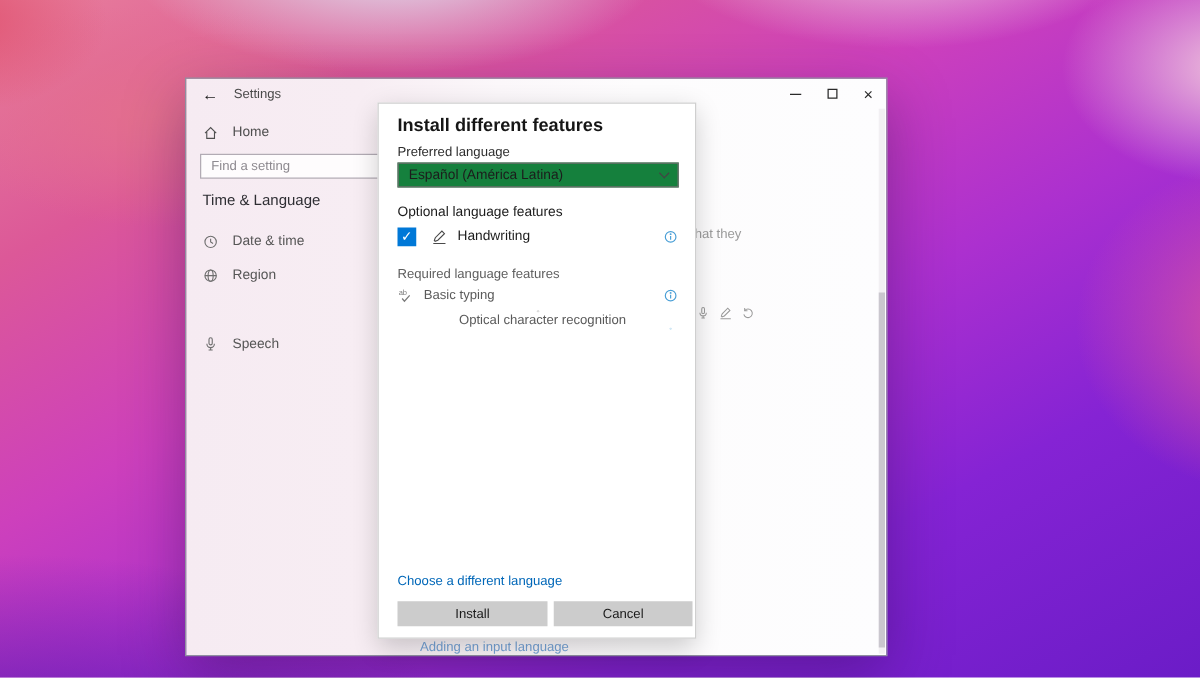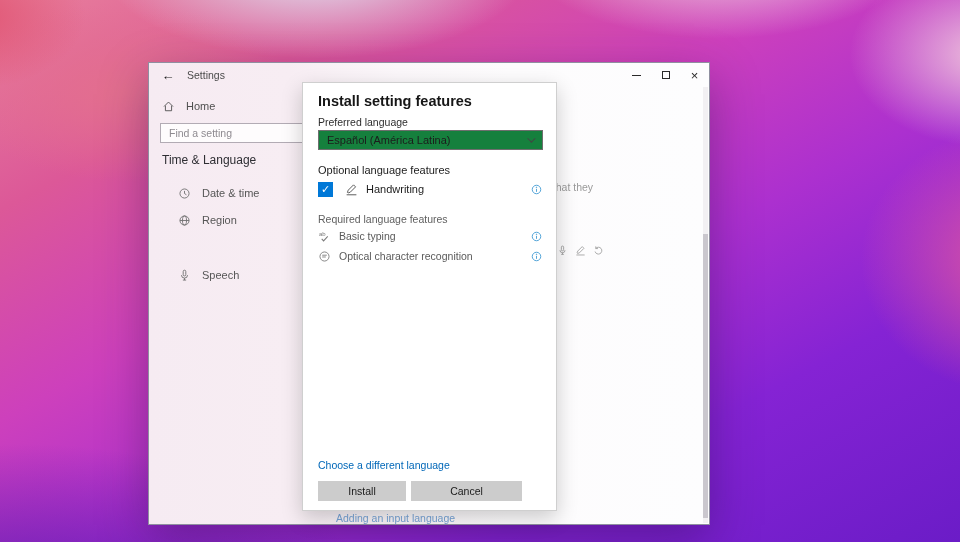--- a/index.html
+++ b/index.html
@@ -35,21 +35,21 @@
   .cap.close { font-size:13px; line-height:1; }
 
   
   .home-row { position:absolute; left:0; top:31px; width:152px; height:24px;
     display:flex; align-items:center; gap:11px; padding-left:13px; font-size:11px; color:#4f4f4f;text-align:center; }
   .search-input { position:absolute; left:11px; top:60px; width:233px; height:20px;
     border:1px solid #b2abb4; background:#fefcfd; font-size:10.5px; color:#555;
     padding:0 8px; outline:none; font-family:Liberation Sans, sans-serif; }
   .search-input::placeholder { color:#8e8a90; }
   .side-section { position:absolute; left:13px; top:90px; font-size:12px; color:#2e2e33; }
-  .nav-item { position:absolute; left:16px; width:153px; height:26px;
+  .nav-item { position:absolute; left:0; width:153px; height:26px;
     display:flex; align-items:center; gap:11px; padding-left:13px;
     font-size:11px; color:#565656; cursor:pointer; }
   .nav-item .icn { color:#6e6e6e; }
   .nav-item.selected { background:rgba(150,110,150,0.10); }
   .nav-item.selected::before { content:""; position:absolute; left:0; top:2px; bottom:2px;
     width:3px; background:#0078d7; }
 
   .icn { display:block; }
 
   
@@ -72,26 +72,26 @@
   .dlg-opt-heading { position:absolute; left:15px; top:81px; font-size:11px; color:#1c1c1c; }
   .feature-row { position:absolute; left:15px; right:14px; display:flex; align-items:center; }
   .row-handwriting { top:98px; height:16px; }
   .checkbox { width:15px; height:15px; background:#0078d7; color:#fff; font-size:11px;
     display:flex; align-items:center; justify-content:center; cursor:pointer; flex:0 0 auto; }
   .opt-icn { margin-left:12px; color:#4a4a4a; }
   .opt-label { margin-left:8px; font-size:11px; color:#1c1c1c; }
   .info-icn { margin-left:auto; cursor:pointer; color:#4a9fd6; }
   .dlg-req-heading { position:absolute; left:15px; top:130px; font-size:10.5px; color:#5f5f5f; }
   .row-req1 { top:145px; height:16px; }
-  .row-req2 { top:165px; height:16px; }
+  .row-req2 { top:165px; height:16px;flex-direction:column; }
   .req-icn { color:#7a7a7a; }
   .req-label { margin-left:8px; font-size:10.5px; color:#5a5a5a; }
   .dlg-link { position:absolute; left:15px; top:376px; font-size:10.5px; color:#0067b8; cursor:pointer; }
   .dlg-buttons { position:absolute; left:15px; top:398px; display:flex; gap:5px; }
-  .dlg-btn { width:88px; height:20px; background:#cccccc; border:none; font-size:10.5px;
+  .dlg-btn { width:120px; height:20px; background:#cccccc; border:none; font-size:10.5px;
     color:#1a1a1a; font-family:inherit; cursor:pointer; }
   .dlg-btn.cancel { width:111px; }
 </style>
 </head>
 <body>
 
 <div class="wallpaper"></div>
 
 <div class="window">
 
@@ -163,21 +163,21 @@
       </svg>
   </div>
 
   <span class="bg-bottom-link">Adding an input language</span>
 
   <div class="scrollbar-track">
     <div class="scrollbar-thumb"></div>
   </div>
 
   <div class="dialog">
-    <div class="dlg-title">Install setting features</div>
+    <div class="dlg-title">Install different features</div>
     <div class="dlg-pref-label">Preferred language</div>
 
     <div class="dlg-select">
       <span>Español (América Latina)</span>
       <span class="chevron"></span>
     </div>
 
     <div class="dlg-opt-heading">Optional language features</div>
 
     <div class="feature-row row-handwriting">

